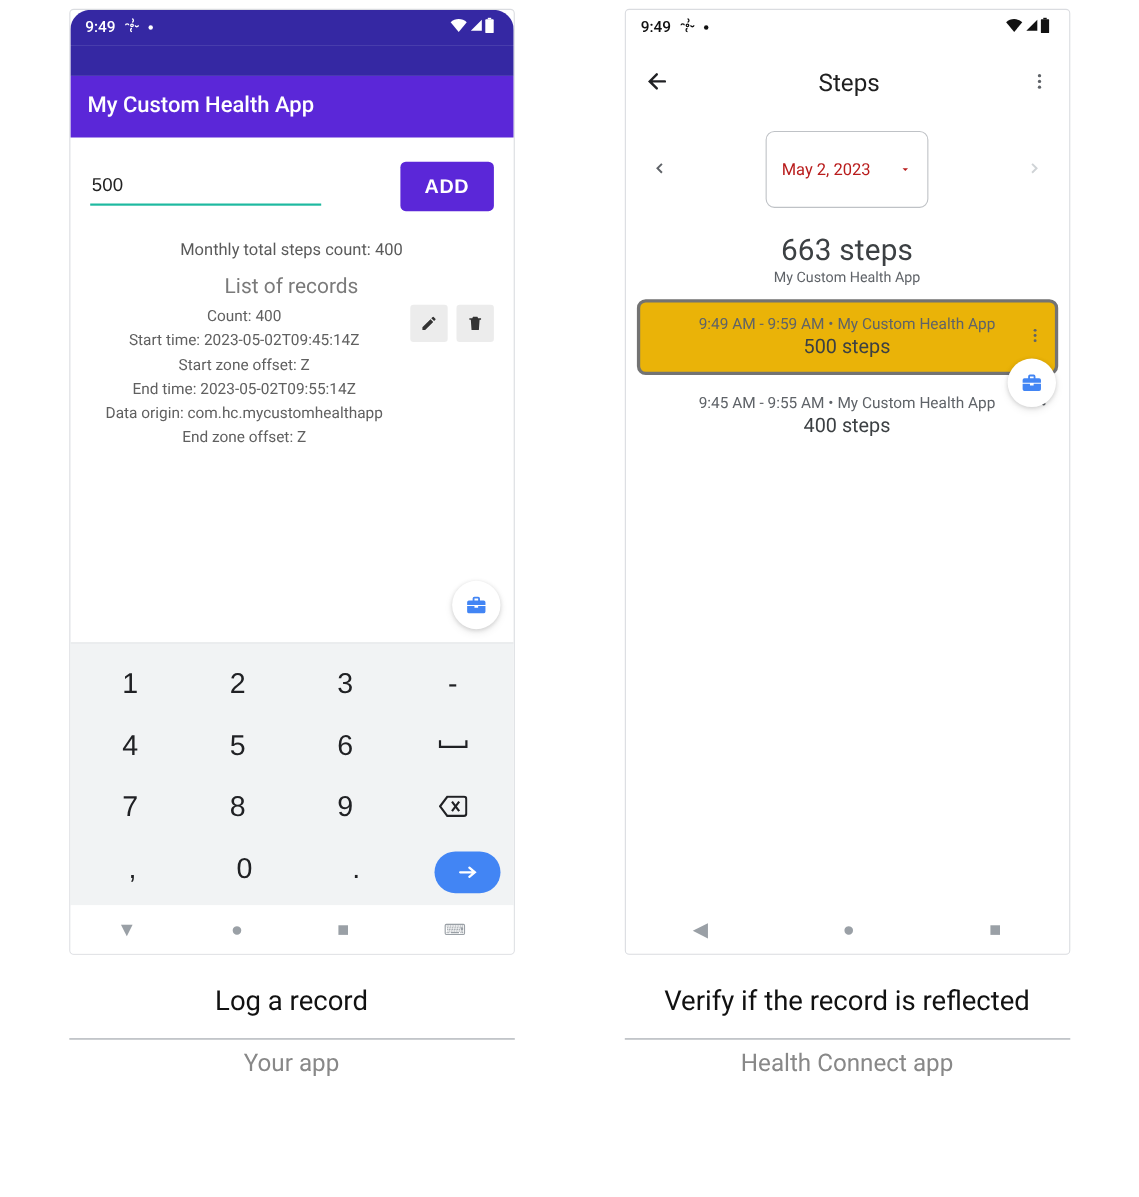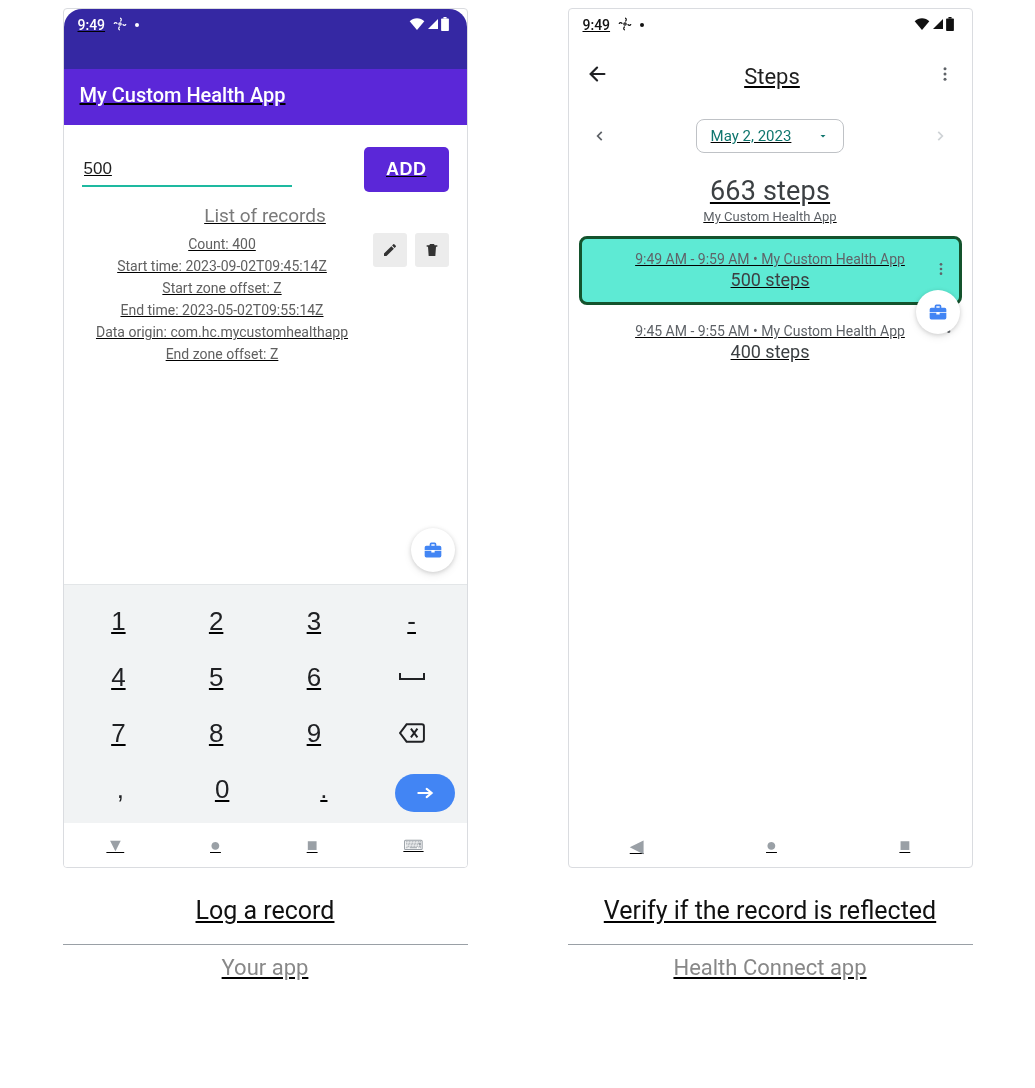--- a/index.html
+++ b/index.html
@@ -27,21 +27,20 @@
   }
   .row{
     display:flex;
     gap:100px;
     justify-content:center;
     padding-top:8px;
   }
   .card{
     width:405px;
     text-align:center;
-    text-decoration:underline;
   }
   .phone{
     width:405px;
     height:860px;
     border:1px solid var(--border);
     border-radius:4px;
     overflow:hidden;
     display:flex;
     flex-direction:column;
     background:#fff;
@@ -121,33 +120,33 @@
   
   .hc-header{
     display:flex;align-items:center;padding:22px 18px;
   }
   .hc-title{font-size:22px;color:#1f1f1f;flex:1;}
   .hc-more{color:#5f6368;cursor:pointer;}
   .date-row{display:flex;align-items:center;justify-content:space-between;padding:8px 20px 4px;}
   .chev{color:#5f6368;font-size:18px;padding:4px;cursor:pointer;}
   .chevd{color:#cfd3d6;}
   .chip{
-    border:1px solid #bfc2c6;border-radius:8px;padding:7px 14px;font-size:15px;color:#0f766e;
+    border:1px solid #bfc2c6;border-radius:8px;padding:25px 14px;font-size:15px;color:#b91c1c;
     display:flex;align-items:center;gap:26px;cursor:pointer;
   }
   .summary{padding:18px 8px 6px;}
   .big{font-size:27px;color:#3c4043;letter-spacing:.2px;}
   .sub{font-size:13px;color:#5f6368;margin-top:2px;}
   .entry{
     margin:6px 10px;border-radius:8px;padding:12px 14px;position:relative;
   }
   .entry .meta{font-size:14px;color:#5f6368;}
   .entry .val{font-size:18px;color:#3c4043;margin-top:2px;}
   .entry .menu{position:absolute;right:10px;top:50%;transform:translateY(-50%);color:#5f6368;cursor:pointer;}
-  .entry.hl{border:3px solid #14532d;background:#5eead4;}
+  .entry.hl{border:3px solid #737373;background:#eab308;}
   .white-frame .navbar{background:transparent;}
   
   .caption{font-size:25px;color:#111;margin-top:26px;line-height:1.35;}
   hr.sep{border:none;border-top:1px solid #9aa0a6;margin:16px 0 10px;}
   .appname{font-size:22px;color:#888;}
 </style>
 </head>
 <body>
 <div class="stage">
 
@@ -182,25 +181,26 @@
       <div class="top-gap"></div>
       <div class="appbar">
         <span>My Custom Health App</span>
       </div>
       <div class="body">
         <div class="pad">
           <div class="input-row">
             <input class="text-input" value="500" style="">
             <button class="btn-add">ADD</button>
           </div>
+          <div class="monthly">Monthly total steps count: 400</div>
           <div class="section-title">List of records</div>
           <div class="records">
             <div class="record-info">
               <div>Count: 400</div>
-              <div>Start time: 2023-09-02T09:45:14Z</div>
+              <div>Start time: 2023-05-02T09:45:14Z</div>
               <div>Start zone offset: Z</div>
               <div>End time: 2023-05-02T09:55:14Z</div>
               <div>Data origin: com.hc.mycustomhealthapp</div>
               <div>End zone offset: Z</div>
             </div>
             <div class="rec-actions">
               <div class="icon-btn">
                 <svg width="16" height="16" viewBox="0 0 24 24" fill="currentColor">
                       <path d="M3 17.25V21h3.75L17.81 9.94l-3.75-3.75L3 17.25zM20.71 7.04a1 1 0 0 0 0-1.41l-2.34-2.34a1 1 0 0 0-1.41 0l-1.83 1.83 3.75 3.75 1.83-1.83z"></path>
                     </svg>

